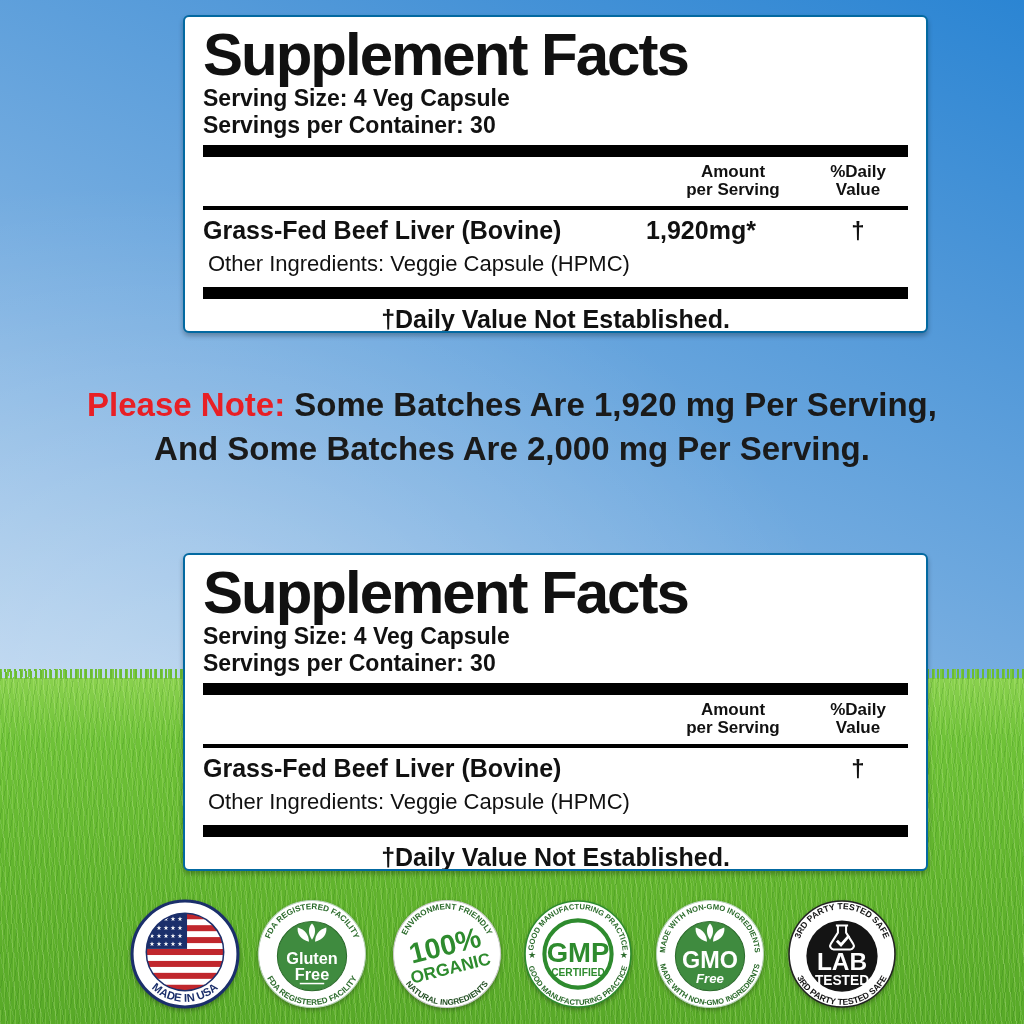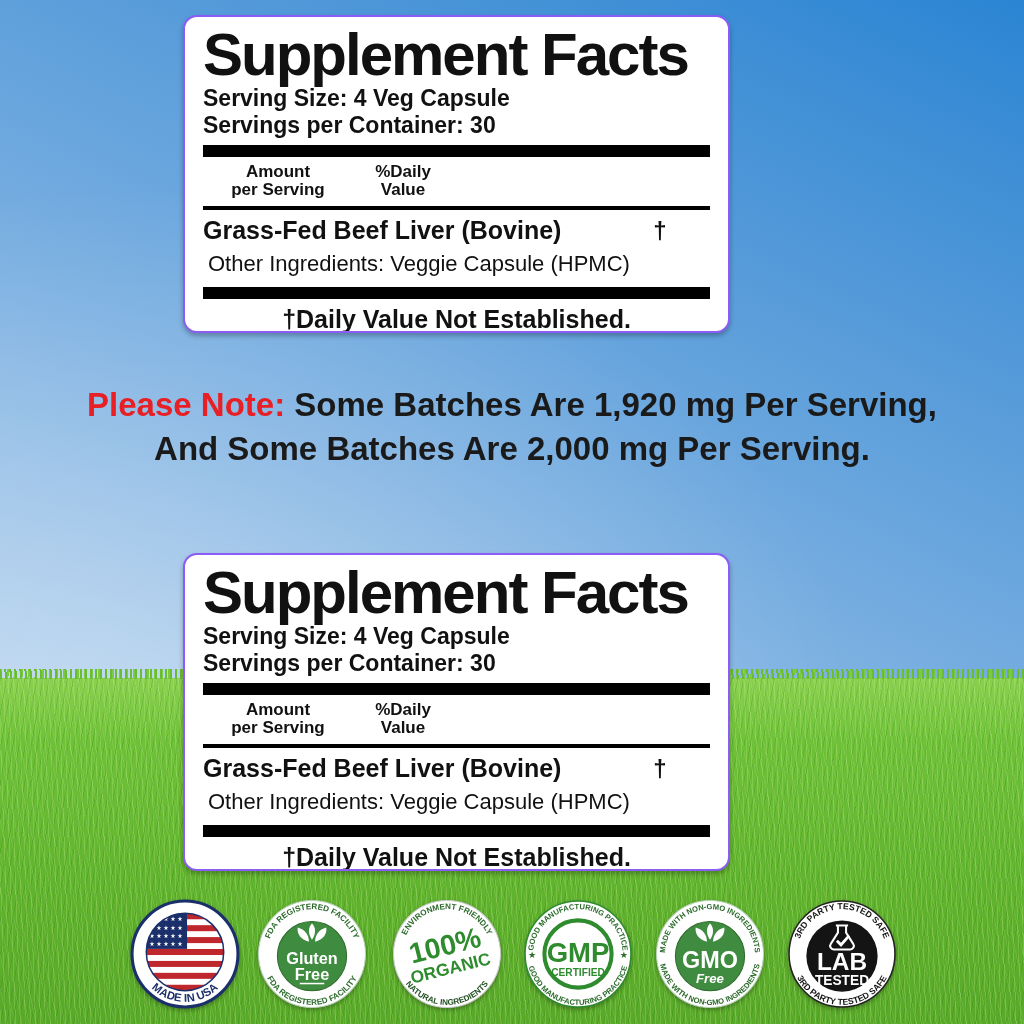--- a/index.html
+++ b/index.html
@@ -18,33 +18,33 @@
       repeating-linear-gradient(88deg, rgba(214,255,150,0.20) 0 1px, rgba(0,0,0,0) 1px 5px),
       linear-gradient(180deg,#8ad14e 0%,#6fc238 18%,#62b52e 55%,#58a928 100%);
   }
   .grass::before{
     content:"";position:absolute;top:-9px;left:0;right:0;height:10px;
     background:
       repeating-linear-gradient(86deg,#6abc33 0 2px,transparent 2px 5px),
       repeating-linear-gradient(94deg,#7cc944 0 2px,transparent 2px 7px);
   }
   .facts-panel{
-    position:absolute;left:183px;width:547px;height:318px;z-index:2;
-    background:#fff;border:2px solid #8b5cf6;border-radius:14px;
+    position:absolute;left:183px;width:745px;height:318px;z-index:2;
+    background:#fff;border:2px solid #0369a1;border-radius:6px;
     box-shadow:0 3px 5px rgba(0,0,0,0.28);
     padding:0 18px;box-sizing:border-box;color:#111;overflow:hidden;
   }
   .p1{top:15px;}
   .p2{top:553px;}
   .sf-title{font-size:60px;font-weight:bold;letter-spacing:-2px;line-height:1;margin-top:8px;white-space:nowrap;}
   .serving-block{font-size:23px;font-weight:bold;line-height:1.17;}
   .bar-thick{height:12px;background:#000;}
   .bar1{margin-top:6px;}
   .bar-thin{height:4px;background:#000;margin-top:2px;}
-  .col-header{display:flex;align-items:flex-end;padding:6px 0 4px 0;}
+  .col-header{display:flex;justify-content:flex-end;align-items:flex-end;padding:6px 0 4px 0;}
   .col-amount{width:150px;text-align:center;font-size:17px;font-weight:bold;line-height:1.08;}
   .col-dv{width:100px;text-align:center;font-size:17px;font-weight:bold;line-height:1.08;}
   .ing-row{display:flex;align-items:baseline;margin-top:6px;gap:32px;}
   .ing-name{flex:1;font-size:25px;font-weight:bold;white-space:nowrap;}
   .ing-amt{width:150px;text-align:center;font-size:25px;font-weight:bold;white-space:nowrap;}
   .ing-dv{width:100px;text-align:center;font-size:24px;font-weight:bold;}
   .other-ing{margin-top:6px;padding-left:5px;font-size:22px;font-weight:normal;}
   .bar2{margin-top:10px;}
   .footnote{margin-top:6px;font-size:25px;font-weight:bold;text-align:center;}
   .note{
@@ -80,20 +80,21 @@
       <div>per Serving</div>
     </div>
     <div class="col-dv">
       <div>%Daily</div>
       <div>Value</div>
     </div>
   </div>
   <div class="bar-thin"></div>
   <div class="ing-row">
     <div class="ing-name">Grass-Fed Beef Liver (Bovine)</div>
+    <div class="ing-amt">1,920mg*</div>
     <div class="ing-dv">†</div>
   </div>
   <div class="other-ing">Other Ingredients: Veggie Capsule (HPMC)</div>
   <div class="bar-thick bar2"></div>
   <div class="footnote">†Daily Value Not Established.</div>
 </div>
 
 <div class="note">
   <div><span class="red">Please Note:</span><span> Some Batches Are 1,920 mg Per Serving,</span></div>
   <div>And Some Batches Are 2,000 mg Per Serving.</div>

